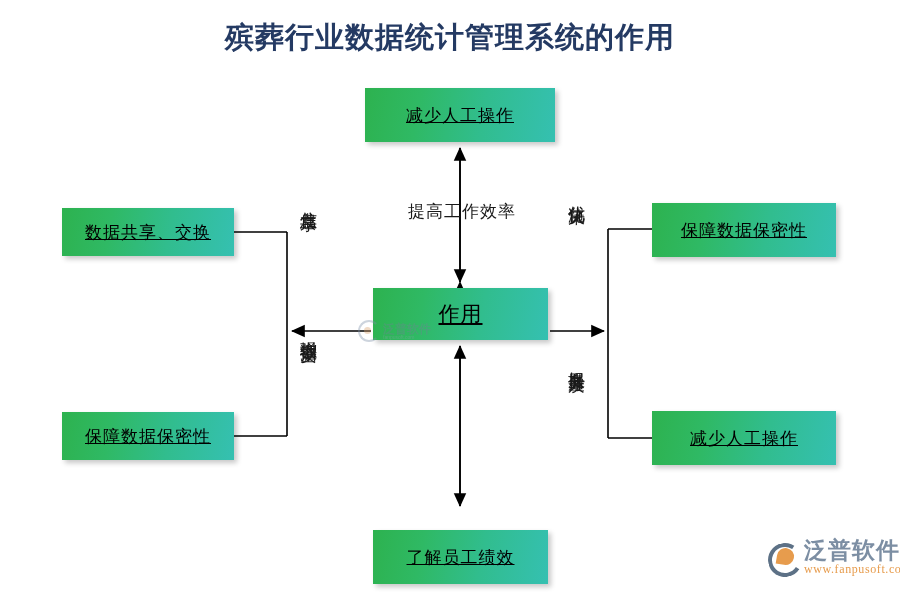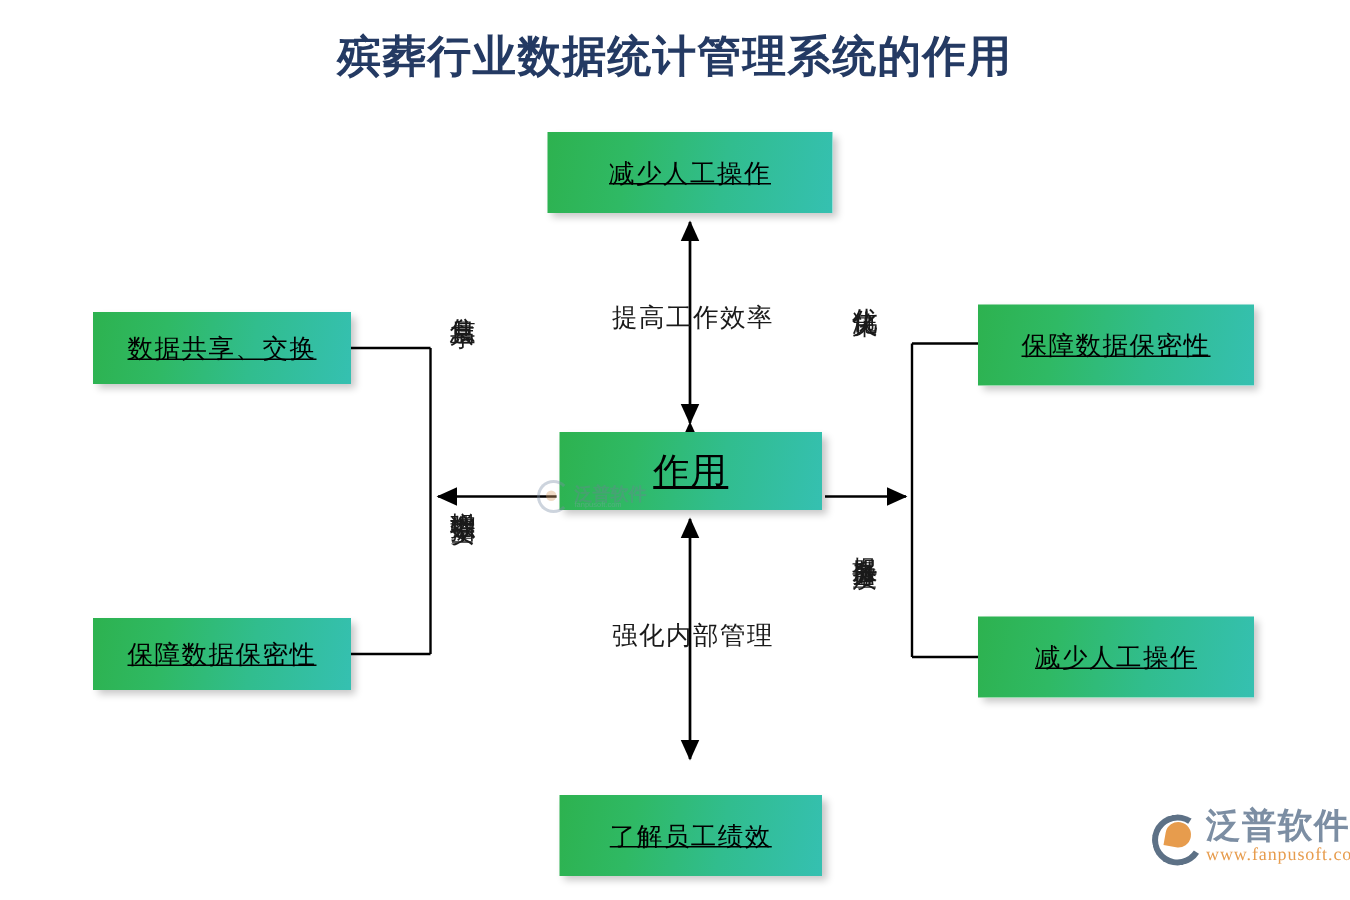--- a/index.html
+++ b/index.html
@@ -43,21 +43,21 @@
     justify-content: center;
     color: #000000;
     font-size: 17px;
     font-weight: normal;
     white-space: nowrap;
     letter-spacing: 1px;
     z-index: 3;
     text-decoration: underline;
   }
   .node.center {
-    font-size: 24px;
+    font-size: 21px;
   }
   .node-top    { left: 365px; top: 88px;  width: 190px; height: 54px; }
   .node-center { left: 373px; top: 288px; width: 175px; height: 52px; }
   .node-bottom { left: 373px; top: 511px; width: 175px; height: 54px; margin-top: 19px; }
   .node-left-1 { left: 62px;  top: 208px; width: 172px; height: 48px; }
   .node-left-2 { left: 62px;  top: 412px; width: 172px; height: 48px; }
   .node-right-1{ left: 652px; top: 203px; width: 184px; height: 54px; }
   .node-right-2{ left: 652px; top: 411px; width: 184px; height: 54px; }
 
   
@@ -214,21 +214,20 @@
     <line x1="287" y1="232" x2="234" y2="232" stroke="#000000" stroke-width="1.6"></line>
     <line x1="287" y1="436" x2="234" y2="436" stroke="#000000" stroke-width="1.6"></line>
 
     <line x1="550" y1="331" x2="604" y2="331" stroke="#000000" stroke-width="1.6" marker-end="url(#arrHead)"></line>
     <line x1="608" y1="229" x2="608" y2="438" stroke="#000000" stroke-width="1.6"></line>
     <line x1="608" y1="229" x2="652" y2="229" stroke="#000000" stroke-width="1.6"></line>
     <line x1="608" y1="438" x2="652" y2="438" stroke="#000000" stroke-width="1.6"></line>
   </svg>
 
   <div class="edge-label-h lbl-top">提高工作效率</div>
-  <div class="edge-label-h lbl-bottom">强化内部管理</div>
 
   <div class="edge-label-v lbl-left-1">信息共享</div>
   <div class="edge-label-v lbl-left-2">增强数据安全</div>
   <div class="edge-label-v lbl-right-1">优化决策</div>
   <div class="edge-label-v lbl-right-2">提升服务质量</div>
 
   <div class="node node-top">减少人工操作</div>
 
   <div class="node node-center center">作用</div>
 

